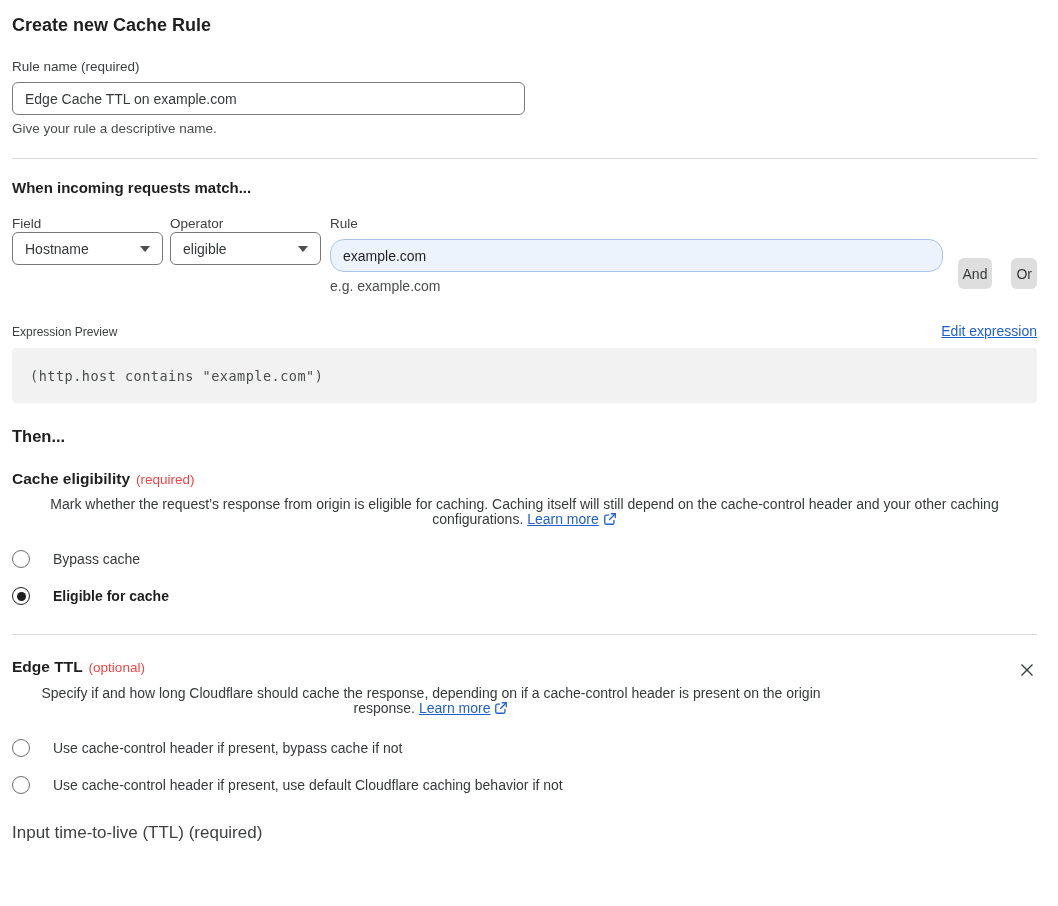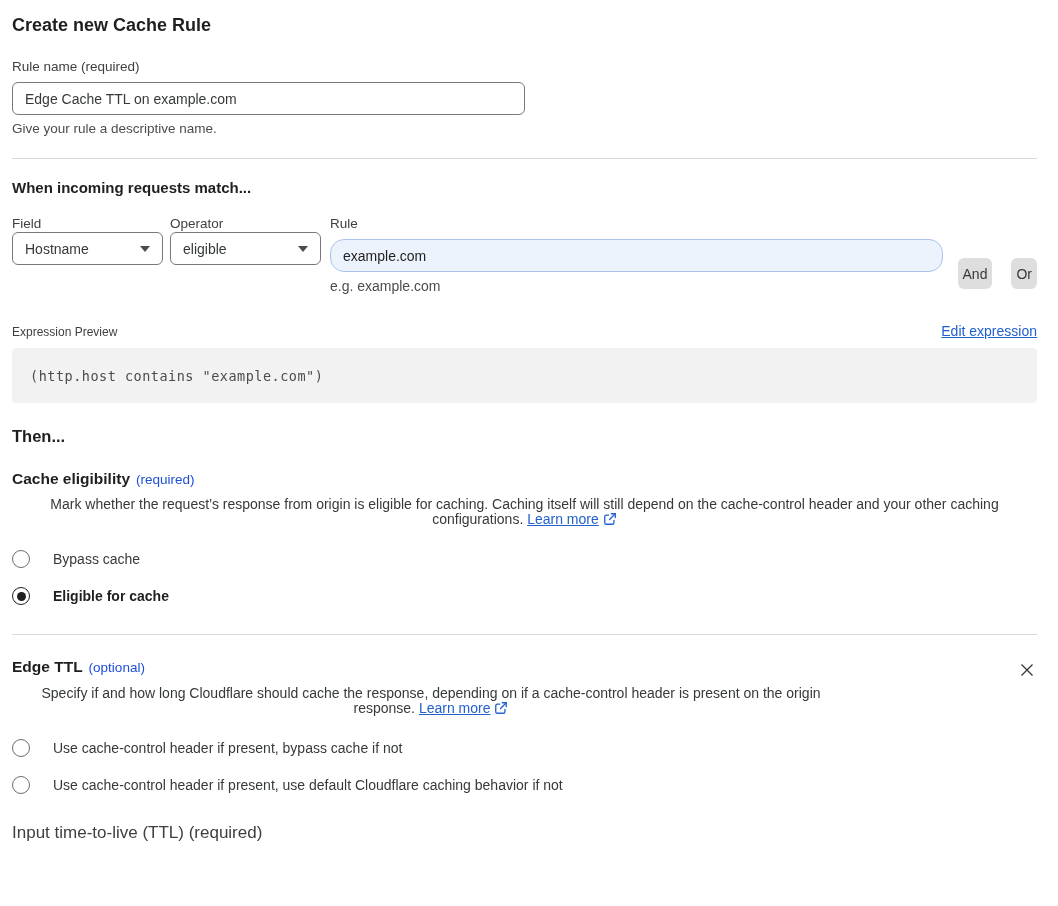--- a/index.html
+++ b/index.html
@@ -146,21 +146,21 @@
 
   .then-heading {
     font-size: 16.5px;
     font-weight: 700;
     color: #1f1f1f;
     margin-top: 24px;
   }
 
   .block-title-row { margin-top: 26px; display: flex; justify-content: space-between; align-items: flex-start; }
   .block-title { font-size: 15.5px; font-weight: 700; color: #1f1f1f; }
-  .block-tag { font-size: 13.5px; font-weight: 400; color: #1d4ed8; margin-left: 6px; }
+  .block-tag { font-size: 13.5px; font-weight: 400; color: #ef4444; margin-left: 6px; }
 
   .desc {
     margin-top: 9px;
     font-size: 14px;
     line-height: 15px;
     color: #36393a;
     text-align: center;
   }
   .desc .inline-link { color: #2160cd; text-decoration: underline; cursor: pointer; }
   .ext-icon { display: inline-block; vertical-align: -2px; margin-left: 4px; }

